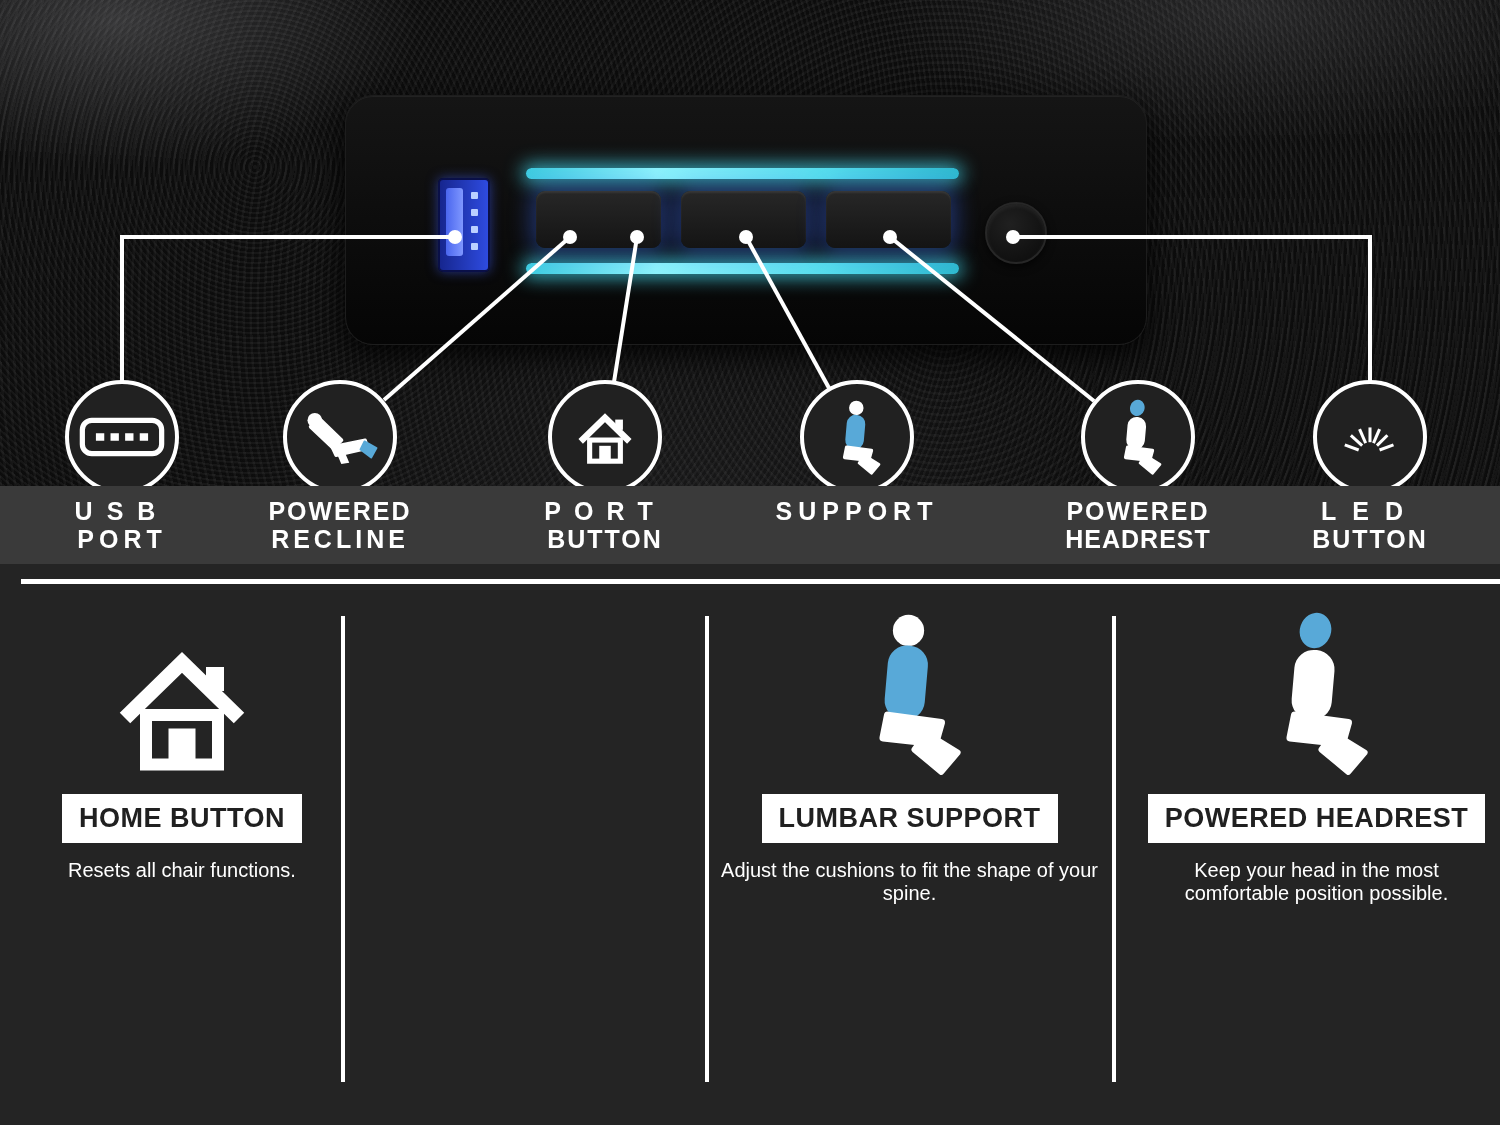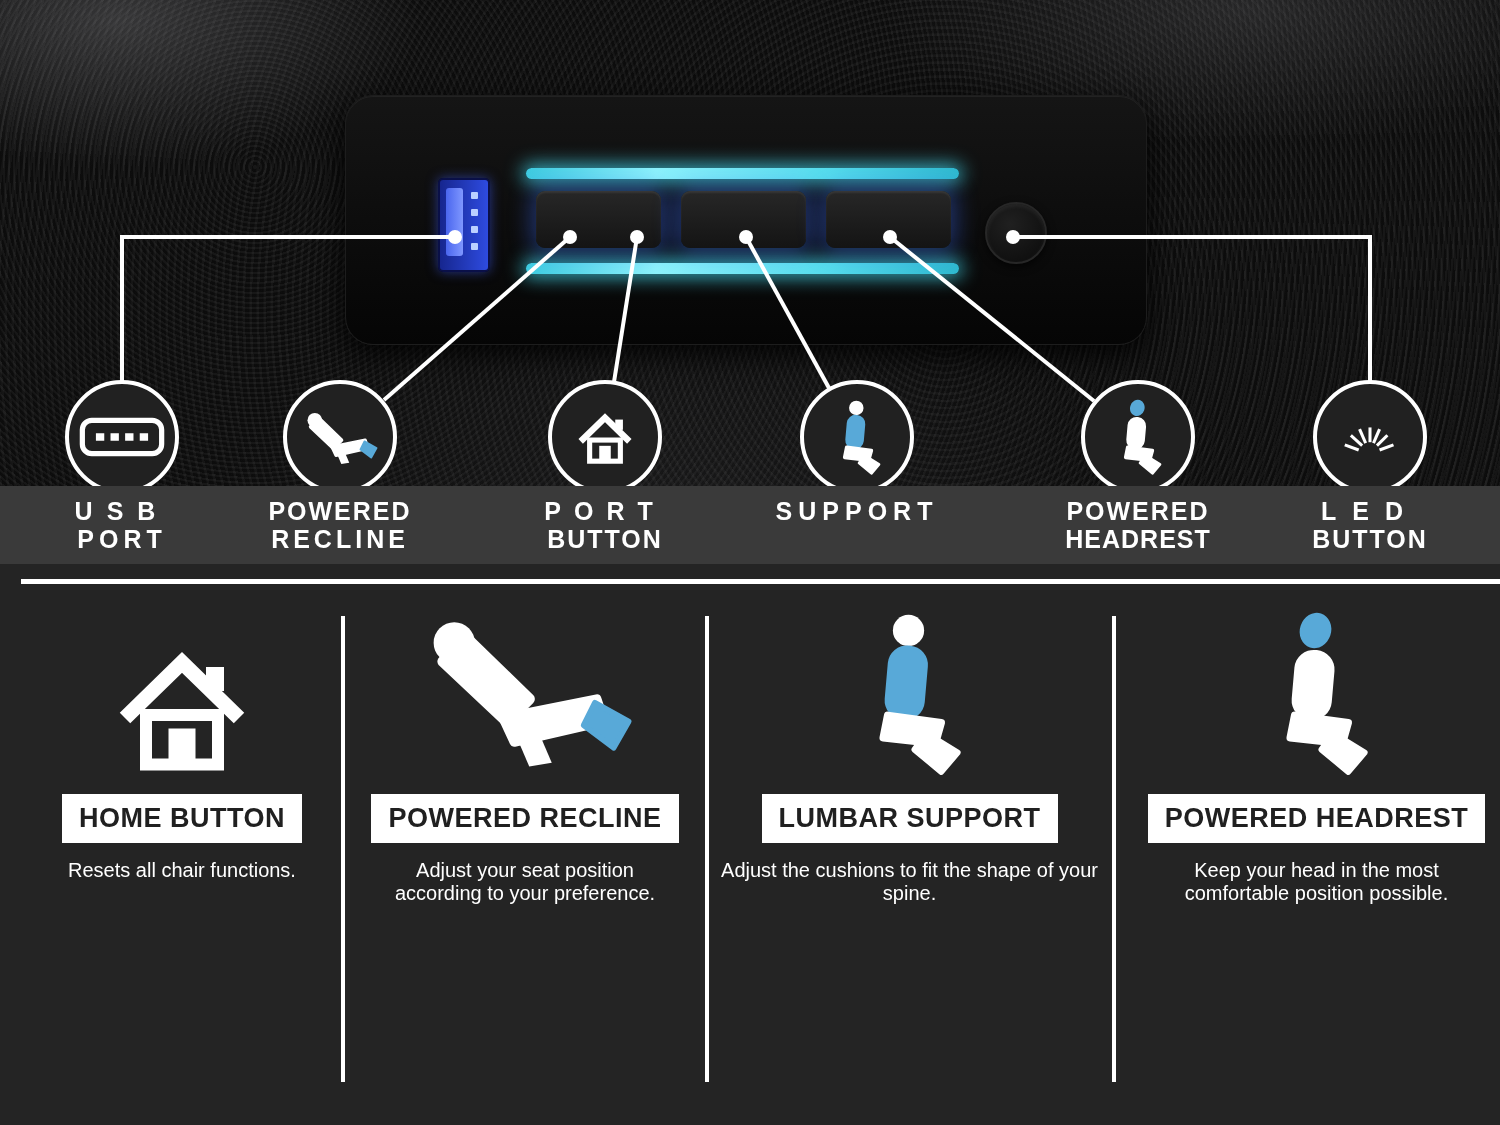--- a/index.html
+++ b/index.html
@@ -217,33 +217,20 @@
           <rect x="66" y="18" width="12" height="16" fill="#fff"></rect>
           <path d="M12 52 L50 15 L88 52" fill="none" stroke="#fff" stroke-width="10"></path>
           <rect x="26" y="50" width="48" height="33" fill="none" stroke="#fff" stroke-width="8"></rect>
           <rect x="41" y="59" width="18" height="27" fill="#fff"></rect>
         </svg>
       </div>
       <div class="ftitle">HOME BUTTON</div>
       <div class="fdesc w0">Resets all chair functions.</div>
     </div>
 
-    <div class="fcol fc1">
-      <div class="ficon">
-        <svg width="225" height="173" viewBox="0 0 120 92">
-          <circle cx="22" cy="20" r="11" fill="#fff"></circle>
-          <path d="M16 30 L50 62 L62 50 L30 19 Z" fill="#fff" stroke="#fff" stroke-width="6" stroke-linejoin="round"></path>
-          <path d="M48 60 L98 50 L102 62 L54 73 Z" fill="#fff" stroke="#fff" stroke-width="5" stroke-linejoin="round"></path>
-          <path d="M97 52 L115 62 L107 76 L91 64 Z" fill="#58a9d8" stroke="#58a9d8" stroke-width="3" stroke-linejoin="round"></path>
-          <path d="M56 72 L62 86 L74 84 L68 70 Z" fill="#fff"></path>
-        </svg>
-      </div>
-      <div class="ftitle">POWERED RECLINE</div>
-      <div class="fdesc w1">Adjust your seat position according to your preference.</div>
-    </div>
 
     <div class="fcol fc3">
       <div class="ficon">
         <svg width="134" height="167" viewBox="0 0 90 112">
           <ellipse cx="44" cy="13" rx="10.5" ry="12" fill="#58a9d8" transform="rotate(18 44 13)"></ellipse>
           <rect x="29" y="26" width="27" height="47" rx="13" fill="#fff" transform="rotate(5 42 48)"></rect>
           <path d="M30 70 L66 75 L62 89 L27 85 Z" fill="#fff" stroke="#fff" stroke-width="5" stroke-linejoin="round"></path>
           <path d="M56 82 L77 95 L66 108 L48 93 Z" fill="#fff" stroke="#fff" stroke-width="4" stroke-linejoin="round"></path>
         </svg>
       </div>

